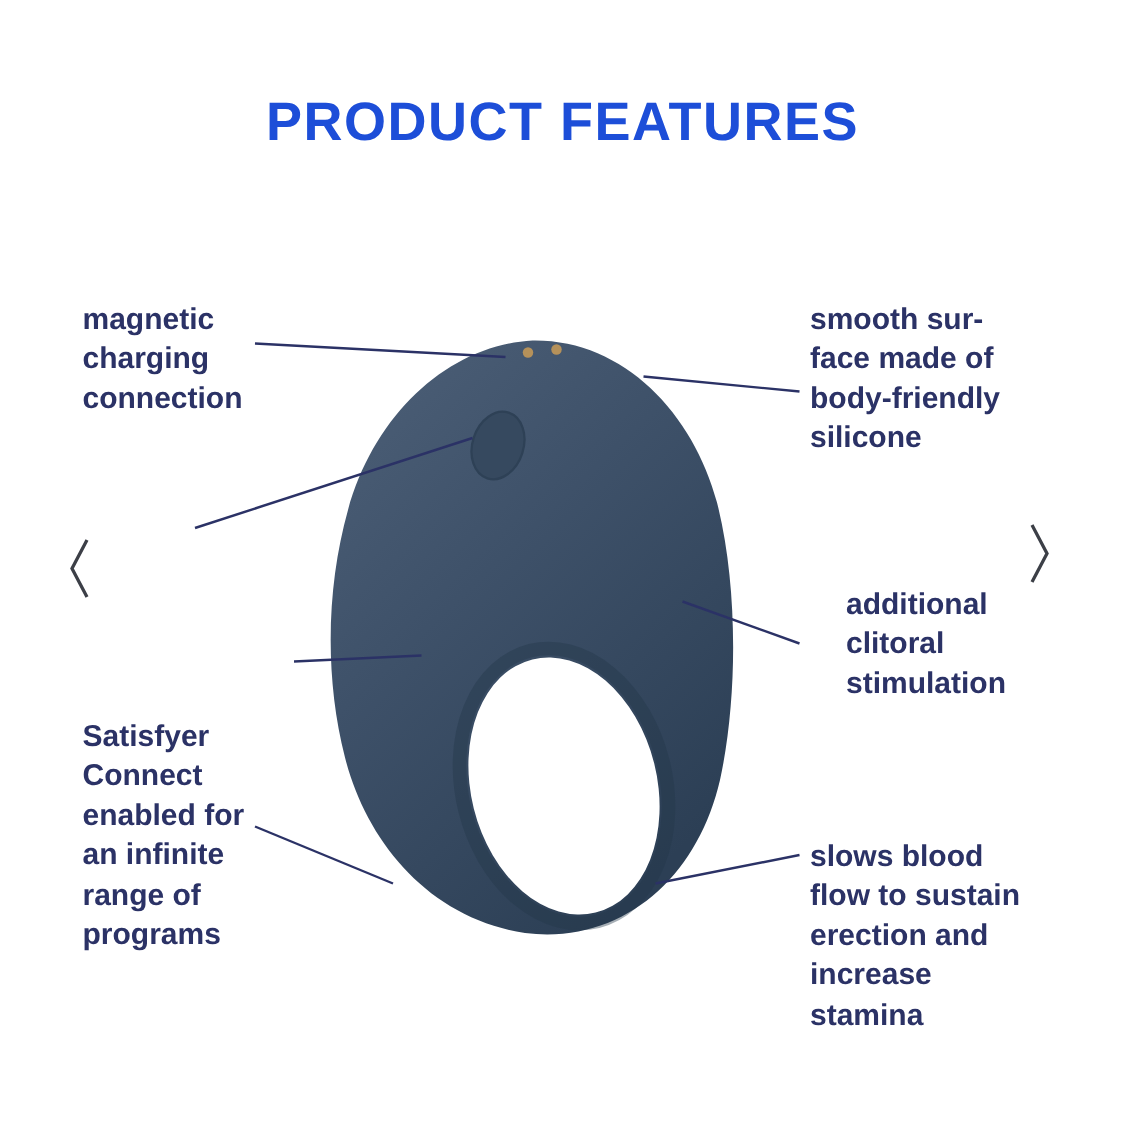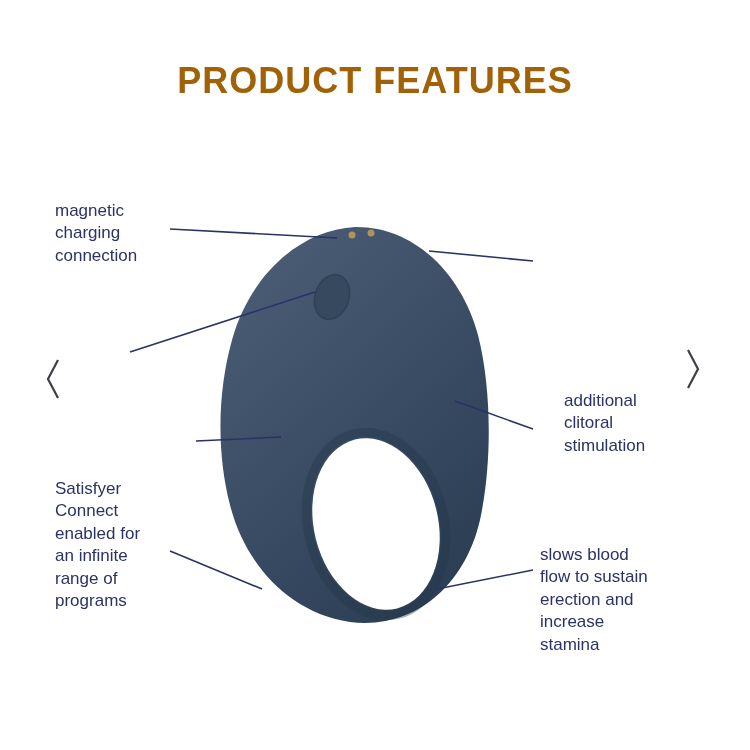--- a/index.html
+++ b/index.html
@@ -17,37 +17,37 @@
   }
   .title {
     position: absolute;
     top: 60px;
     left: 0;
     width: 750px;
     text-align: center;
     font-size: 36px;
     font-weight: 800;
     letter-spacing: 1px;
-    color: #a16207;
+    color: #1d4ed8;
   }
   .feature-label {
     position: absolute;
-    font-size: 17px;
-    font-weight: 400;
+    font-size: 20px;
+    font-weight: 700;
     line-height: 1.32;
     color: #2b3266;
     white-space: pre-line;
   }
   .fl-magnetic   { left: 55px;  top: 200px; width: 190px; }
   .fl-control    { left: 55px;  top: 322px; width: 190px; }
   .fl-supple     { left: 55px;  top: 418px; width: 190px; }
   .fl-connect    { left: 55px;  top: 478px; width: 190px; }
   .fl-smooth     { left: 540px; top: 200px; width: 200px; }
   .fl-clitoral   { left: 564px; top: 390px; width: 200px; }
-  .fl-bloodflow  { left: 540px; top: 544px; width: 200px; }
+  .fl-bloodflow  { left: 540px; top: 558px; width: 200px; }
 
   .scene-svg {
     position: absolute;
     left: 0;
     top: 0;
     width: 750px;
     height: 750px;
   }
   .nav-arrow {
     position: absolute;
@@ -110,20 +110,24 @@
   <div class="feature-label fl-magnetic">magnetic
 charging
 connection</div>
   <div class="feature-label fl-connect">Satisfyer
 Connect
 enabled for
 an infinite
 range of
 programs</div>
 
+  <div class="feature-label fl-smooth">smooth sur-
+face made of
+body-friendly
+silicone</div>
   <div class="feature-label fl-clitoral">additional
 clitoral
 stimulation</div>
   <div class="feature-label fl-bloodflow">slows blood
 flow to sustain
 erection and
 increase
 stamina</div>
 
   <button class="nav-arrow nav-arrow-left" aria-label="previous">

